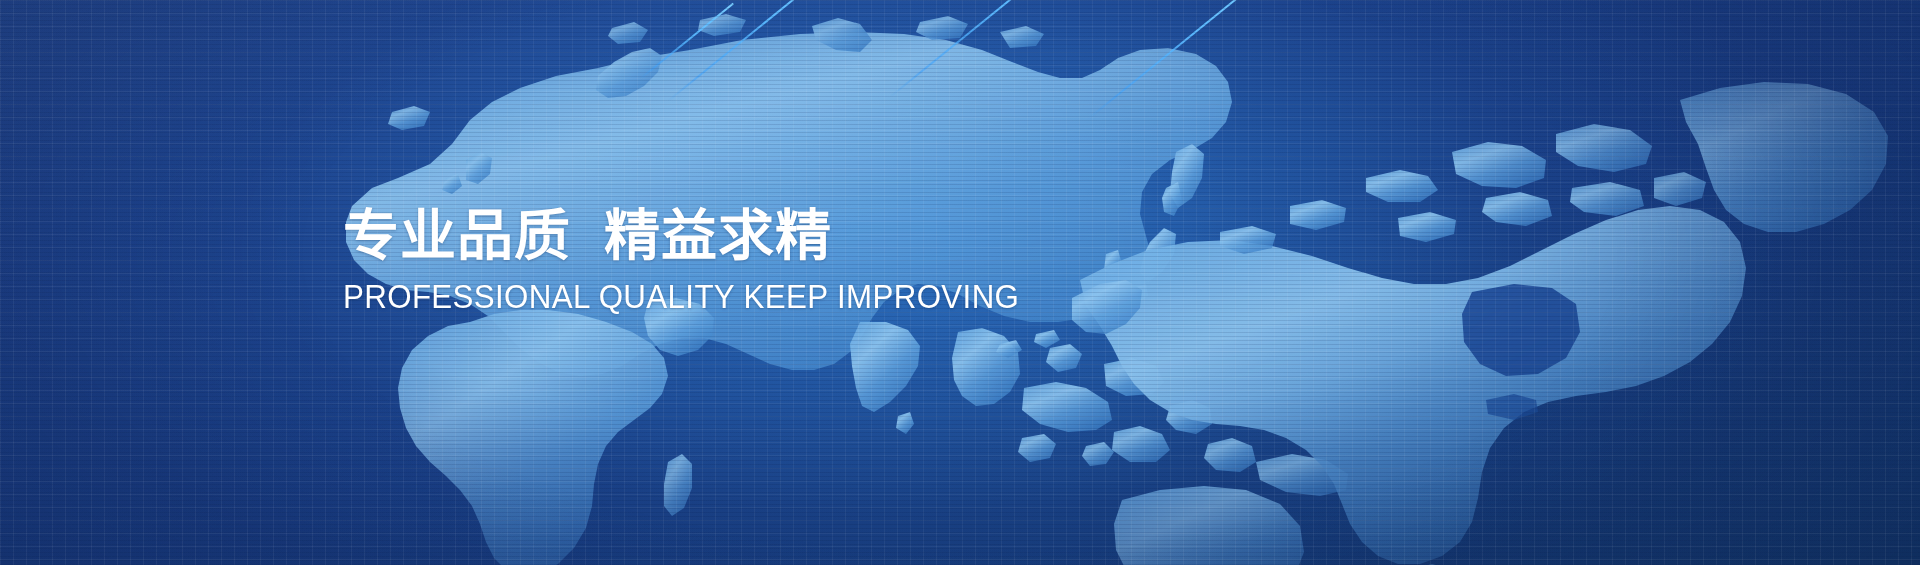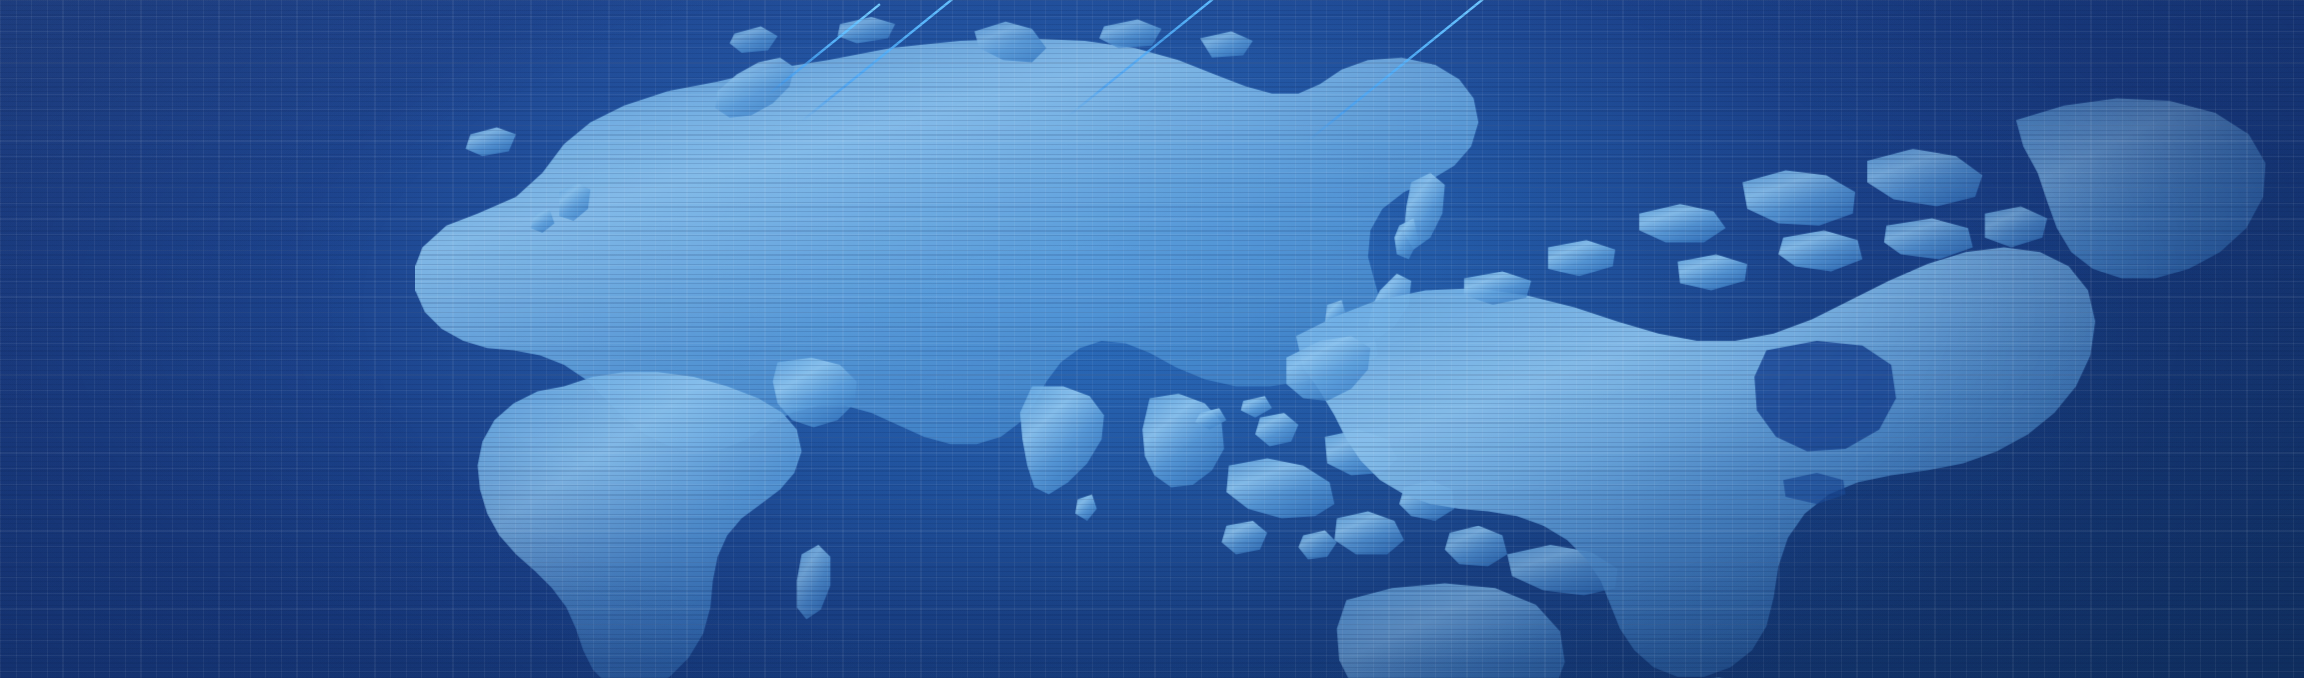--- a/index.html
+++ b/index.html
@@ -311,14 +311,18 @@
   <div class="streaks">
     <span class="streak s1"></span>
     <span class="streak s2"></span>
     <span class="streak s3"></span>
     <span class="streak s4"></span>
   </div>
 
   <div class="grid-overlay"></div>
   <div class="scan-overlay"></div>
 
+  <div class="copy">
+    <h1 class="headline-cn">专业品质  精益求精</h1>
+    <p class="subhead-en">PROFESSIONAL QUALITY KEEP IMPROVING</p>
+  </div>
 
 </div>
 
 </body></html>

